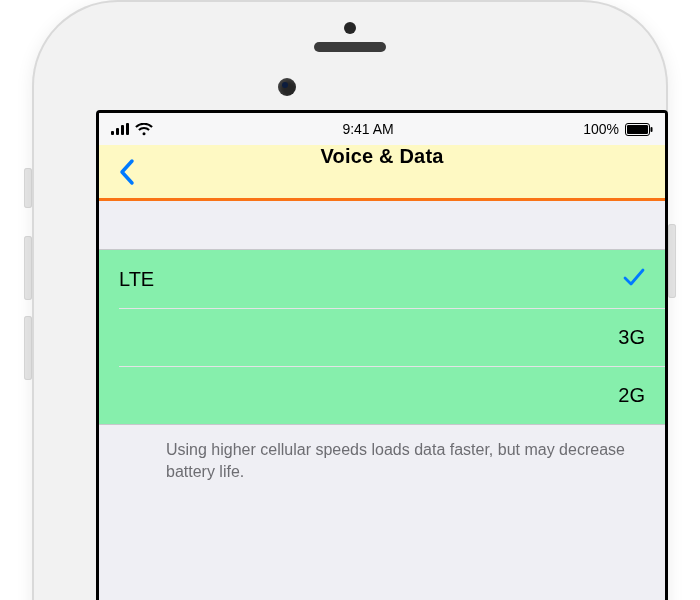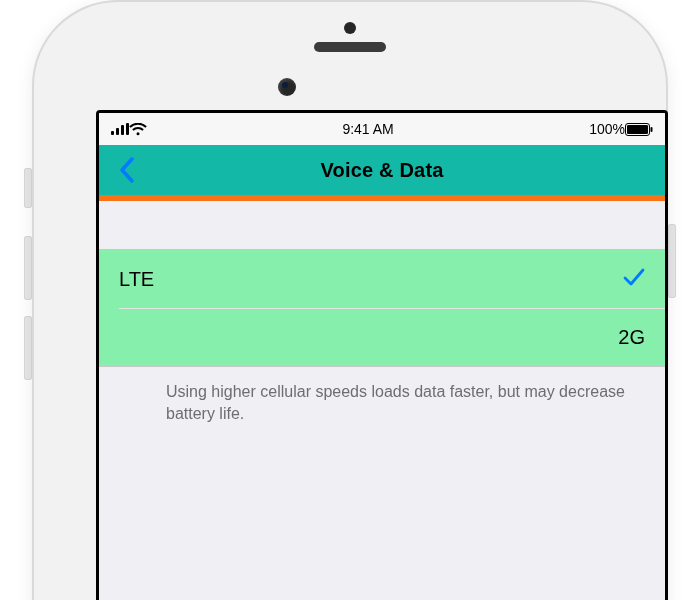--- a/index.html
+++ b/index.html
@@ -76,37 +76,36 @@
     height: 28px;
     display: flex;
     align-items: center;
     justify-content: space-between;
     padding: 16px 12px;
     background: #f7f7f8;
     font-size: 14px;
     font-weight: 500;
     color: #000;
   }
-  .status-left, .status-right { display:flex; align-items:center; gap:0; }
+  .status-left, .status-right { display:flex; align-items:center; gap:6px; }
   .signal-bars { display:flex; align-items:flex-end; gap:2px; height:12px;}
   .signal-bars span{ width:3px; background:#000; border-radius:1px;}
   .signal-bars span:nth-child(1){height:4px;}
   .signal-bars span:nth-child(2){height:7px;}
   .signal-bars span:nth-child(3){height:10px;}
   .signal-bars span:nth-child(4){height:12px;}
   .wifi-icon svg, .battery-icon svg { display:block; }
 
   
   .nav-bar {
     height: 56px;
-    background: #14b8a6;
-    border-bottom: 6px solid #f97316;
+    background: #fef9c3;
+    border-bottom: 3px solid #f97316;
     position: relative;
     display: flex;
-    align-items: center;
     justify-content: center;
   }
   .nav-title { font-size: 20px; font-weight: 700; color:#000; letter-spacing: 0.2px; }
   .back-btn {
     position: absolute;
     left: 6px; top: 50%; transform: translateY(-50%);
     width: 44px; height: 44px;
     display:flex; align-items:center; justify-content:center;
     color: #007aff;
     cursor: pointer;
@@ -201,20 +200,23 @@
     <div class="option-list">
       <div class="option-row">
         <span>LTE</span>
         <span class="check-icon">
           <svg width="22" height="18" viewBox="0 0 22 18">
             <polyline points="2,10 8,16 20,2" fill="none" stroke="#007aff" stroke-width="2.8" stroke-linecap="round" stroke-linejoin="round"></polyline>
           </svg>
         </span>
       </div>
       <div class="option-row">
+        <span>3G</span>
+      </div>
+      <div class="option-row">
         <span>2G</span>
       </div>
     </div>
 
     <div class="footer-note">Using higher cellular speeds loads data faster, but may decrease battery life.</div>
 
   </div>
 </div>
 
 </body></html>

